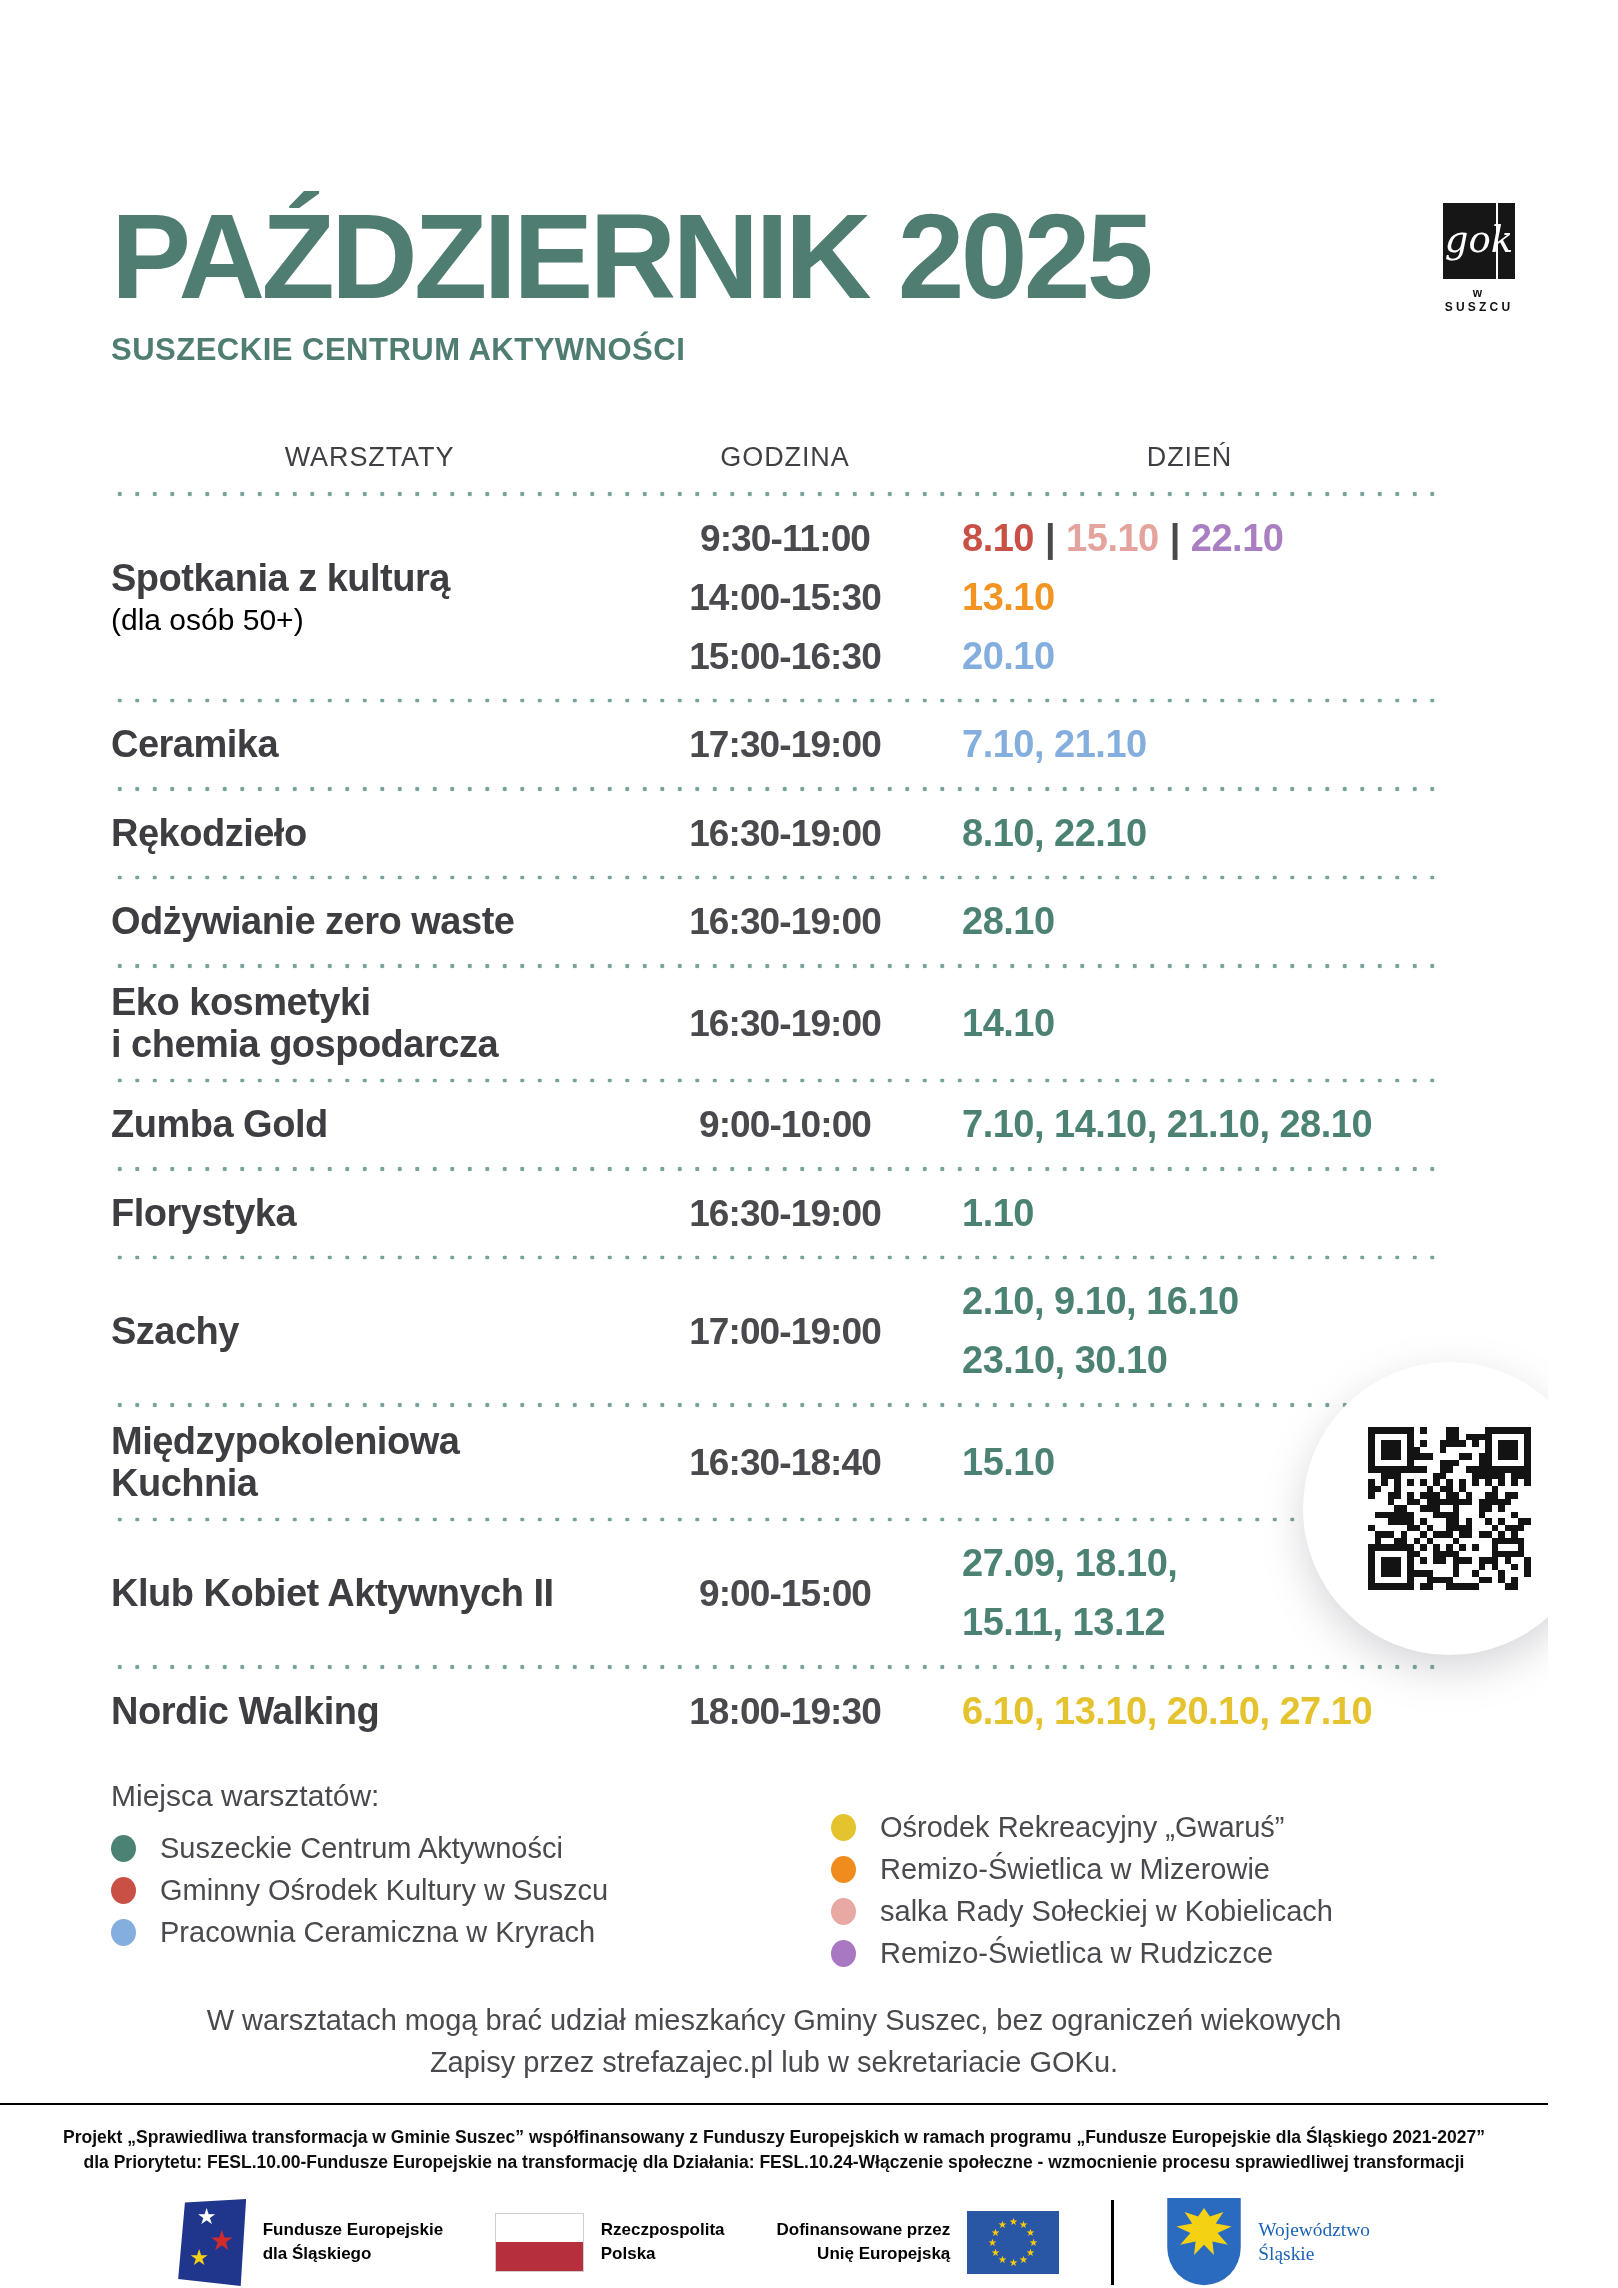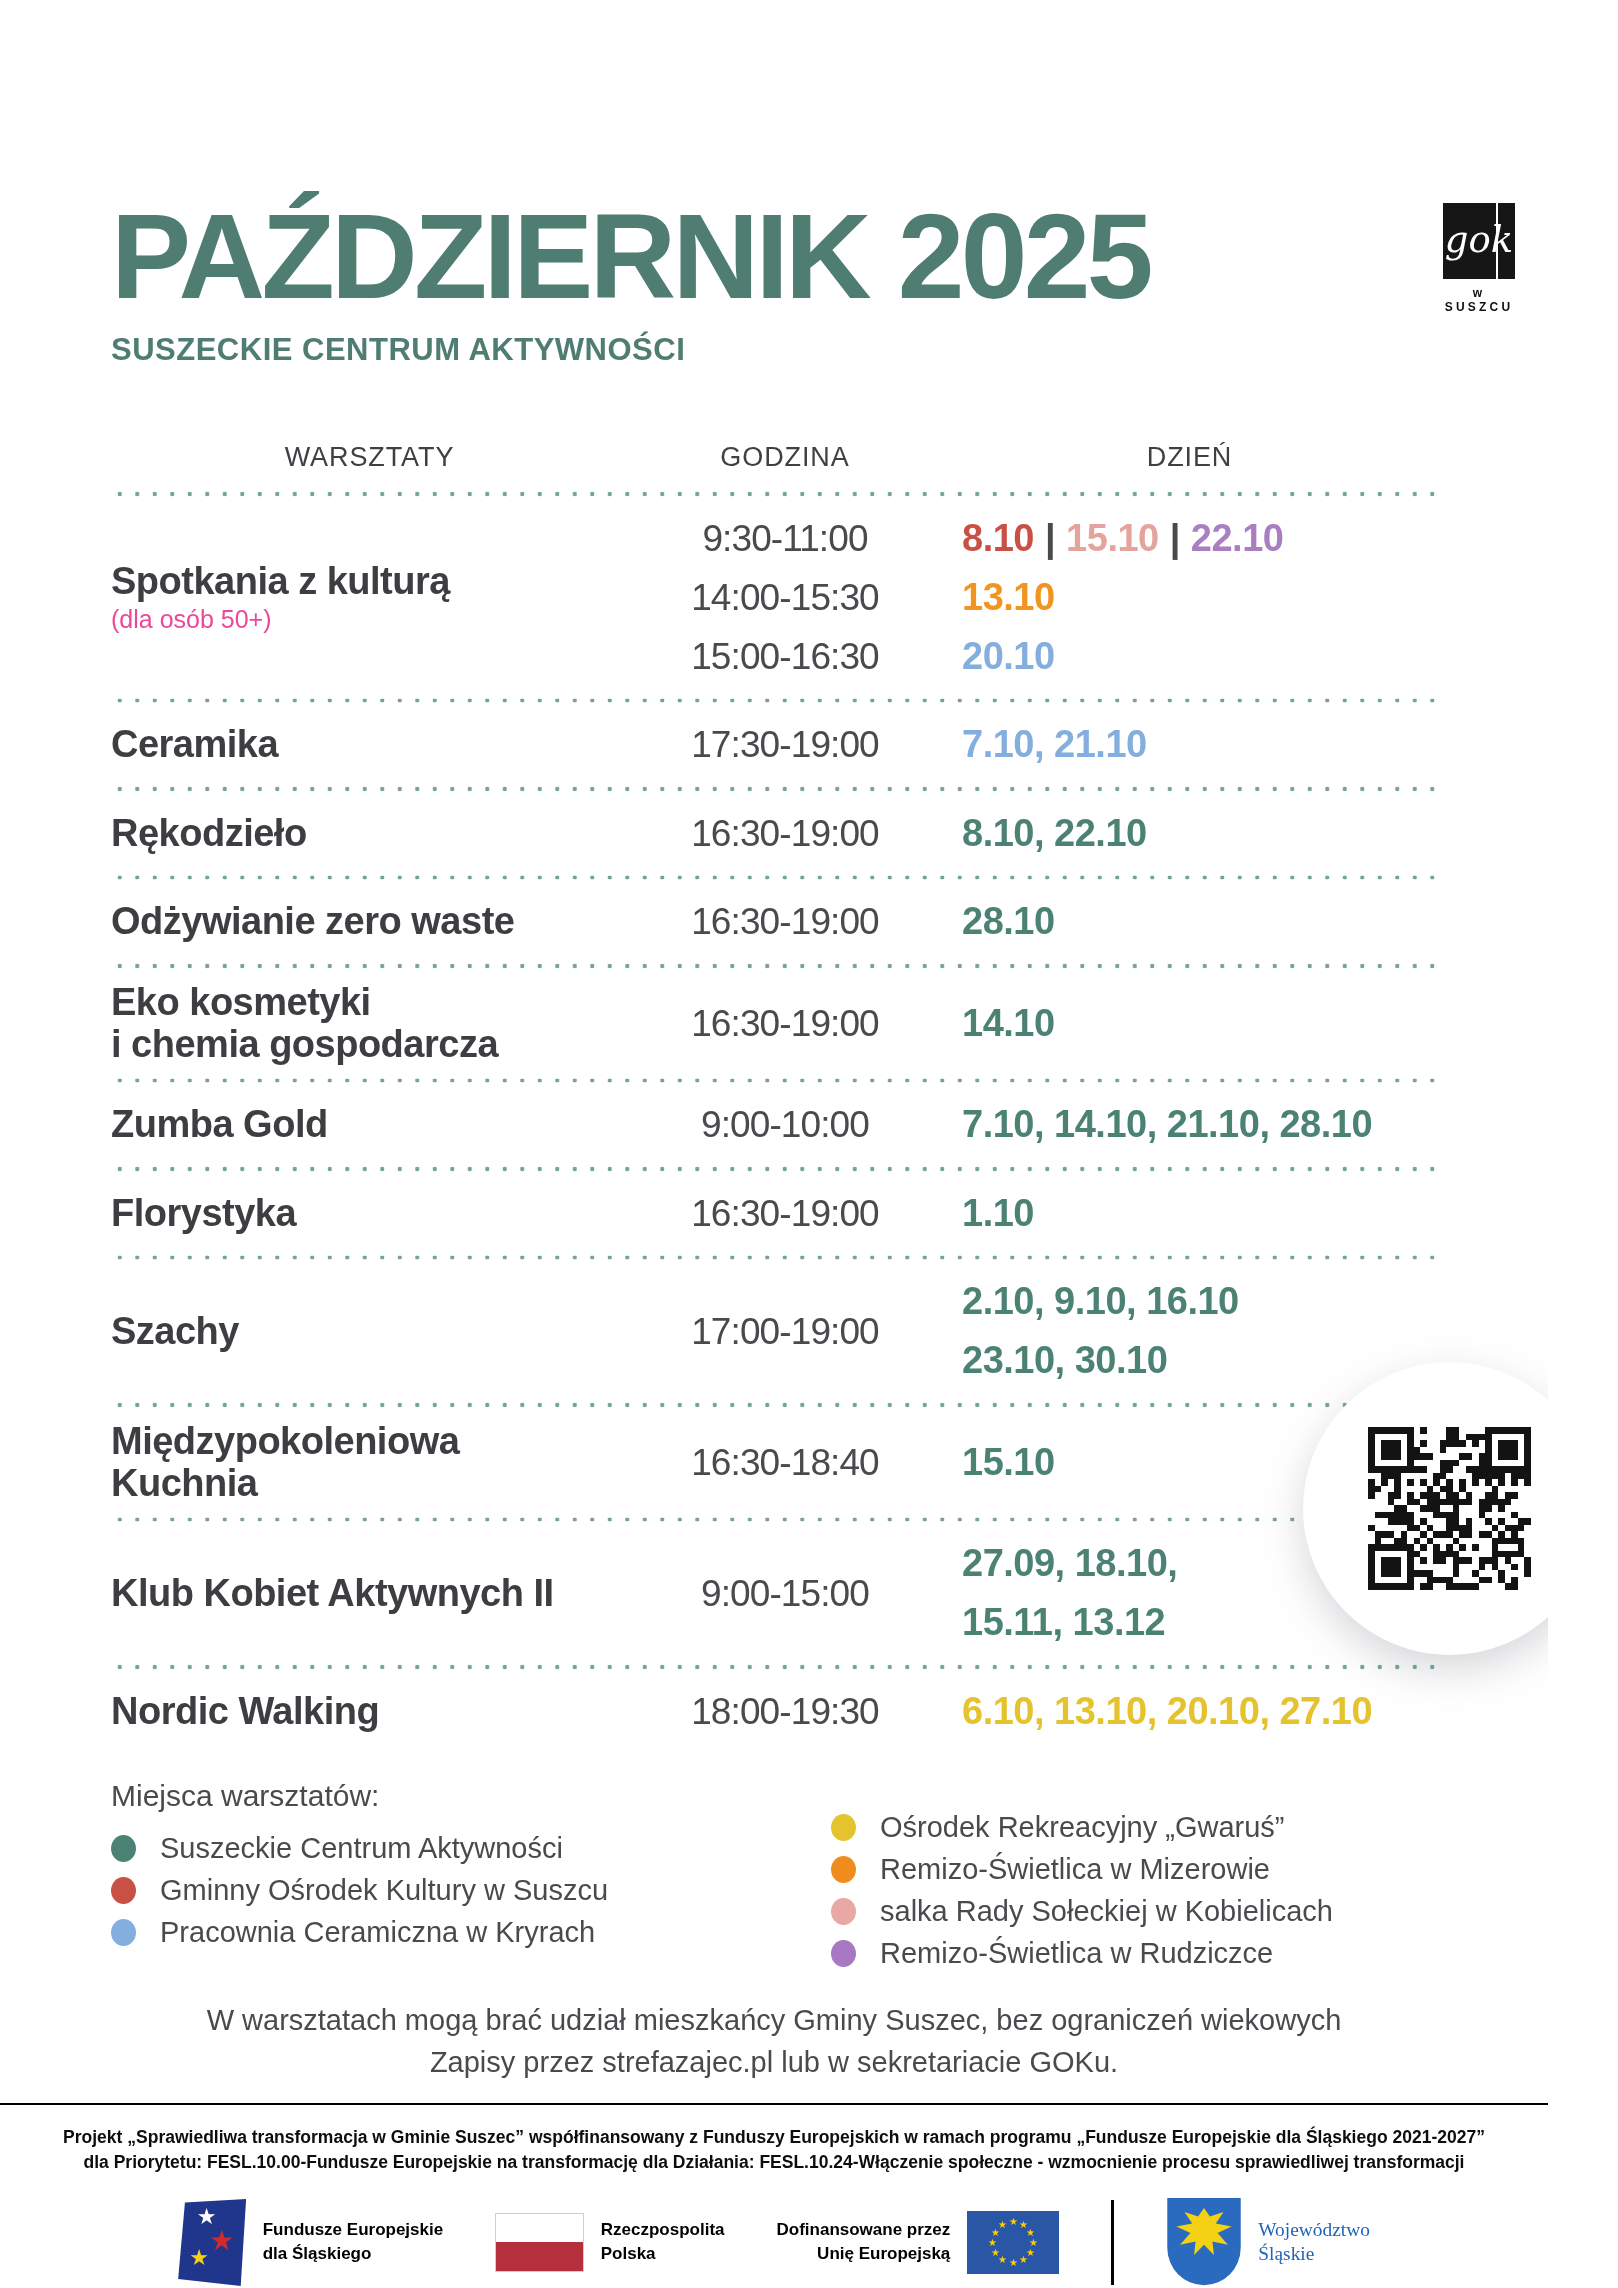--- a/index.html
+++ b/index.html
@@ -22,23 +22,23 @@
 
   
   .theader{margin-top:74px;padding:0 111px;display:grid;grid-template-columns:517px 314px 1fr;}
   .thead{font-size:27px;color:#3f3f44;letter-spacing:0.9px;text-align:center;font-weight:400;}
   #rows{padding:0 111px;}
   .dotline{height:5.5px;margin-top:0;background-image:radial-gradient(circle,#76a399 1.9px,transparent 2.4px);
            background-size:17.5px 5.5px;background-repeat:repeat-x;background-position:left center;}
   #rows .dotline:first-child{margin-top:18.5px;}
   .trow{display:grid;grid-template-columns:517px 314px 1fr;align-items:center;padding:12px 0;}
   .rname{font-size:38px;font-weight:800;color:#3e3e42;letter-spacing:-0.5px;line-height:1.12;white-space:pre-line;}
-  .rnote{font-size:25px;color:#ec4899;font-weight:400;margin-top:2.8px;}
+  .rnote{font-size:30px;color:#000000;font-weight:400;margin-top:2.8px;}
   .times{display:flex;flex-direction:column;justify-content:center;text-align:center;}
-  .time{font-size:37px;color:#4a4a4e;line-height:59px;letter-spacing:-0.9px;font-weight:400;text-align:center;}
+  .time{font-size:37px;color:#4a4a4e;line-height:59px;letter-spacing:-0.9px;font-weight:700;text-align:center;}
   .dates{padding-left:20px;display:flex;flex-direction:column;justify-content:flex-end;}
   .dline{font-size:38px;font-weight:800;line-height:59px;letter-spacing:-0.5px;white-space:nowrap;}
   .dsep{font-weight:700;margin:0 11px;}
 
   
   .qrwrap{position:absolute;left:1303px;top:1318px;width:293px;height:293px;border-radius:50%;
           background:#fff;box-shadow:0 14.8px 42px rgba(110,110,125,.28);
           display:flex;align-items:center;justify-content:center;z-index:5;}
   .qr{display:grid;grid-template-columns:repeat(25,6.5px);grid-auto-rows:6.5px;}
   .qr i{display:block;}

